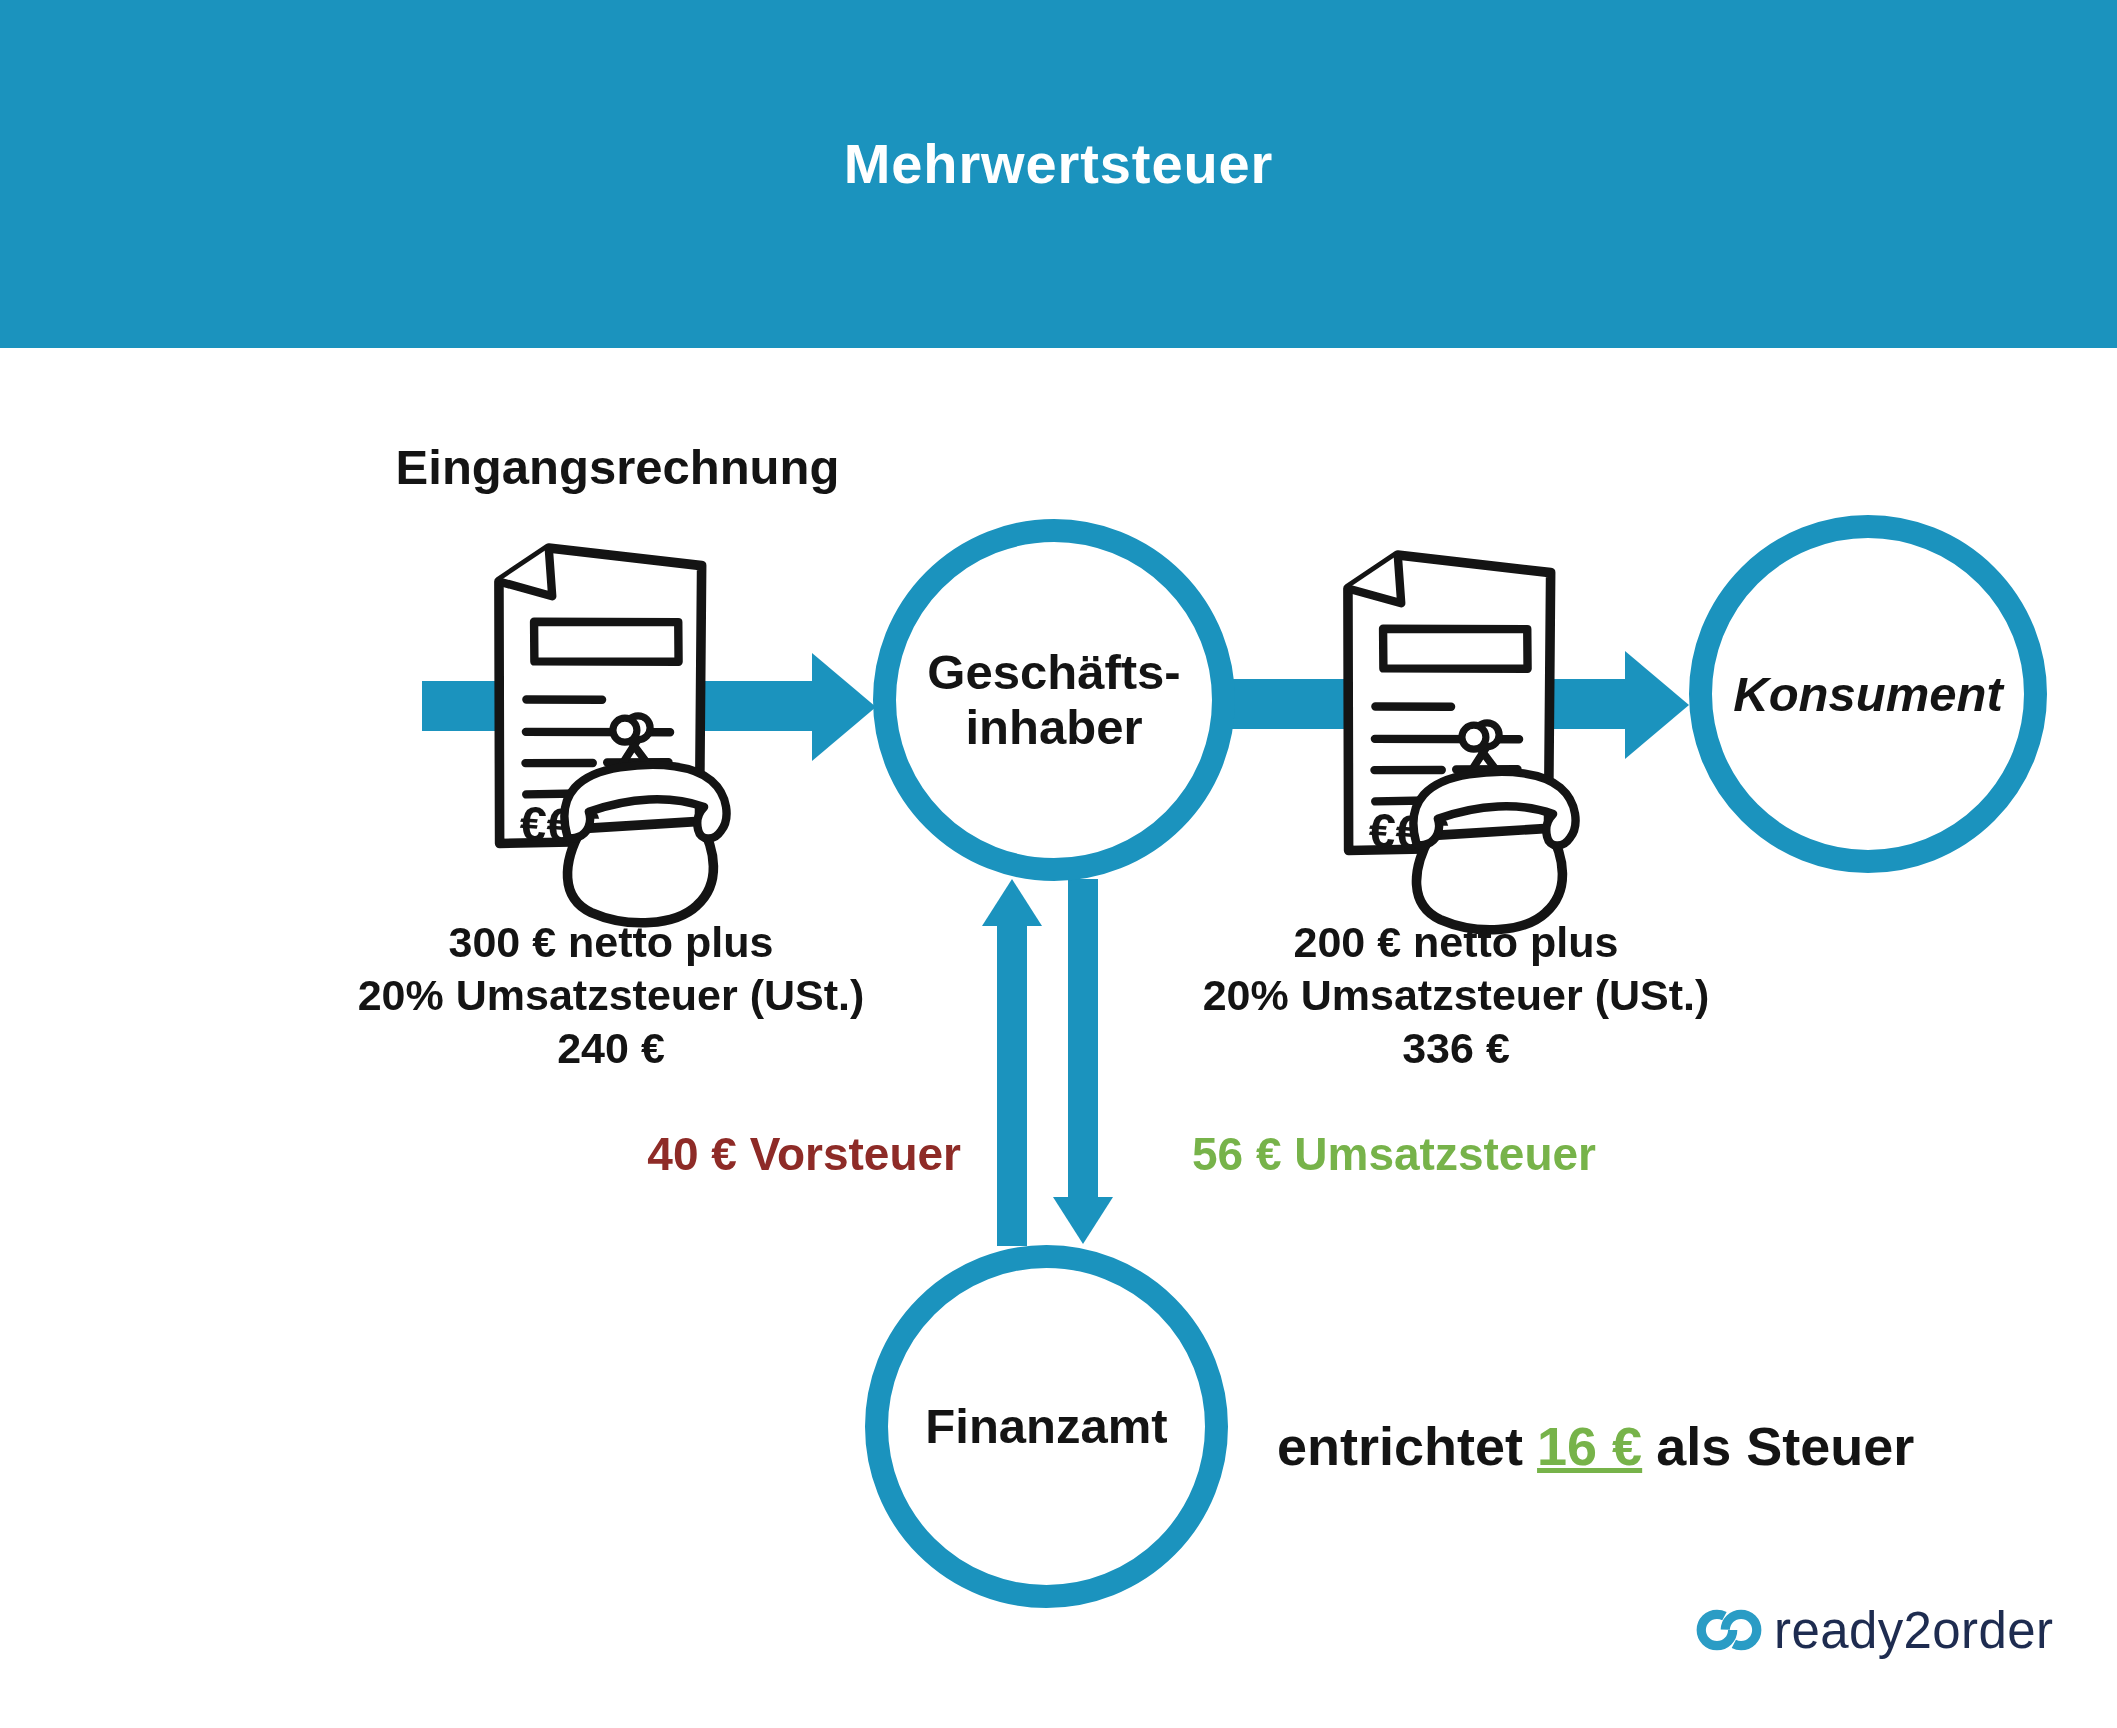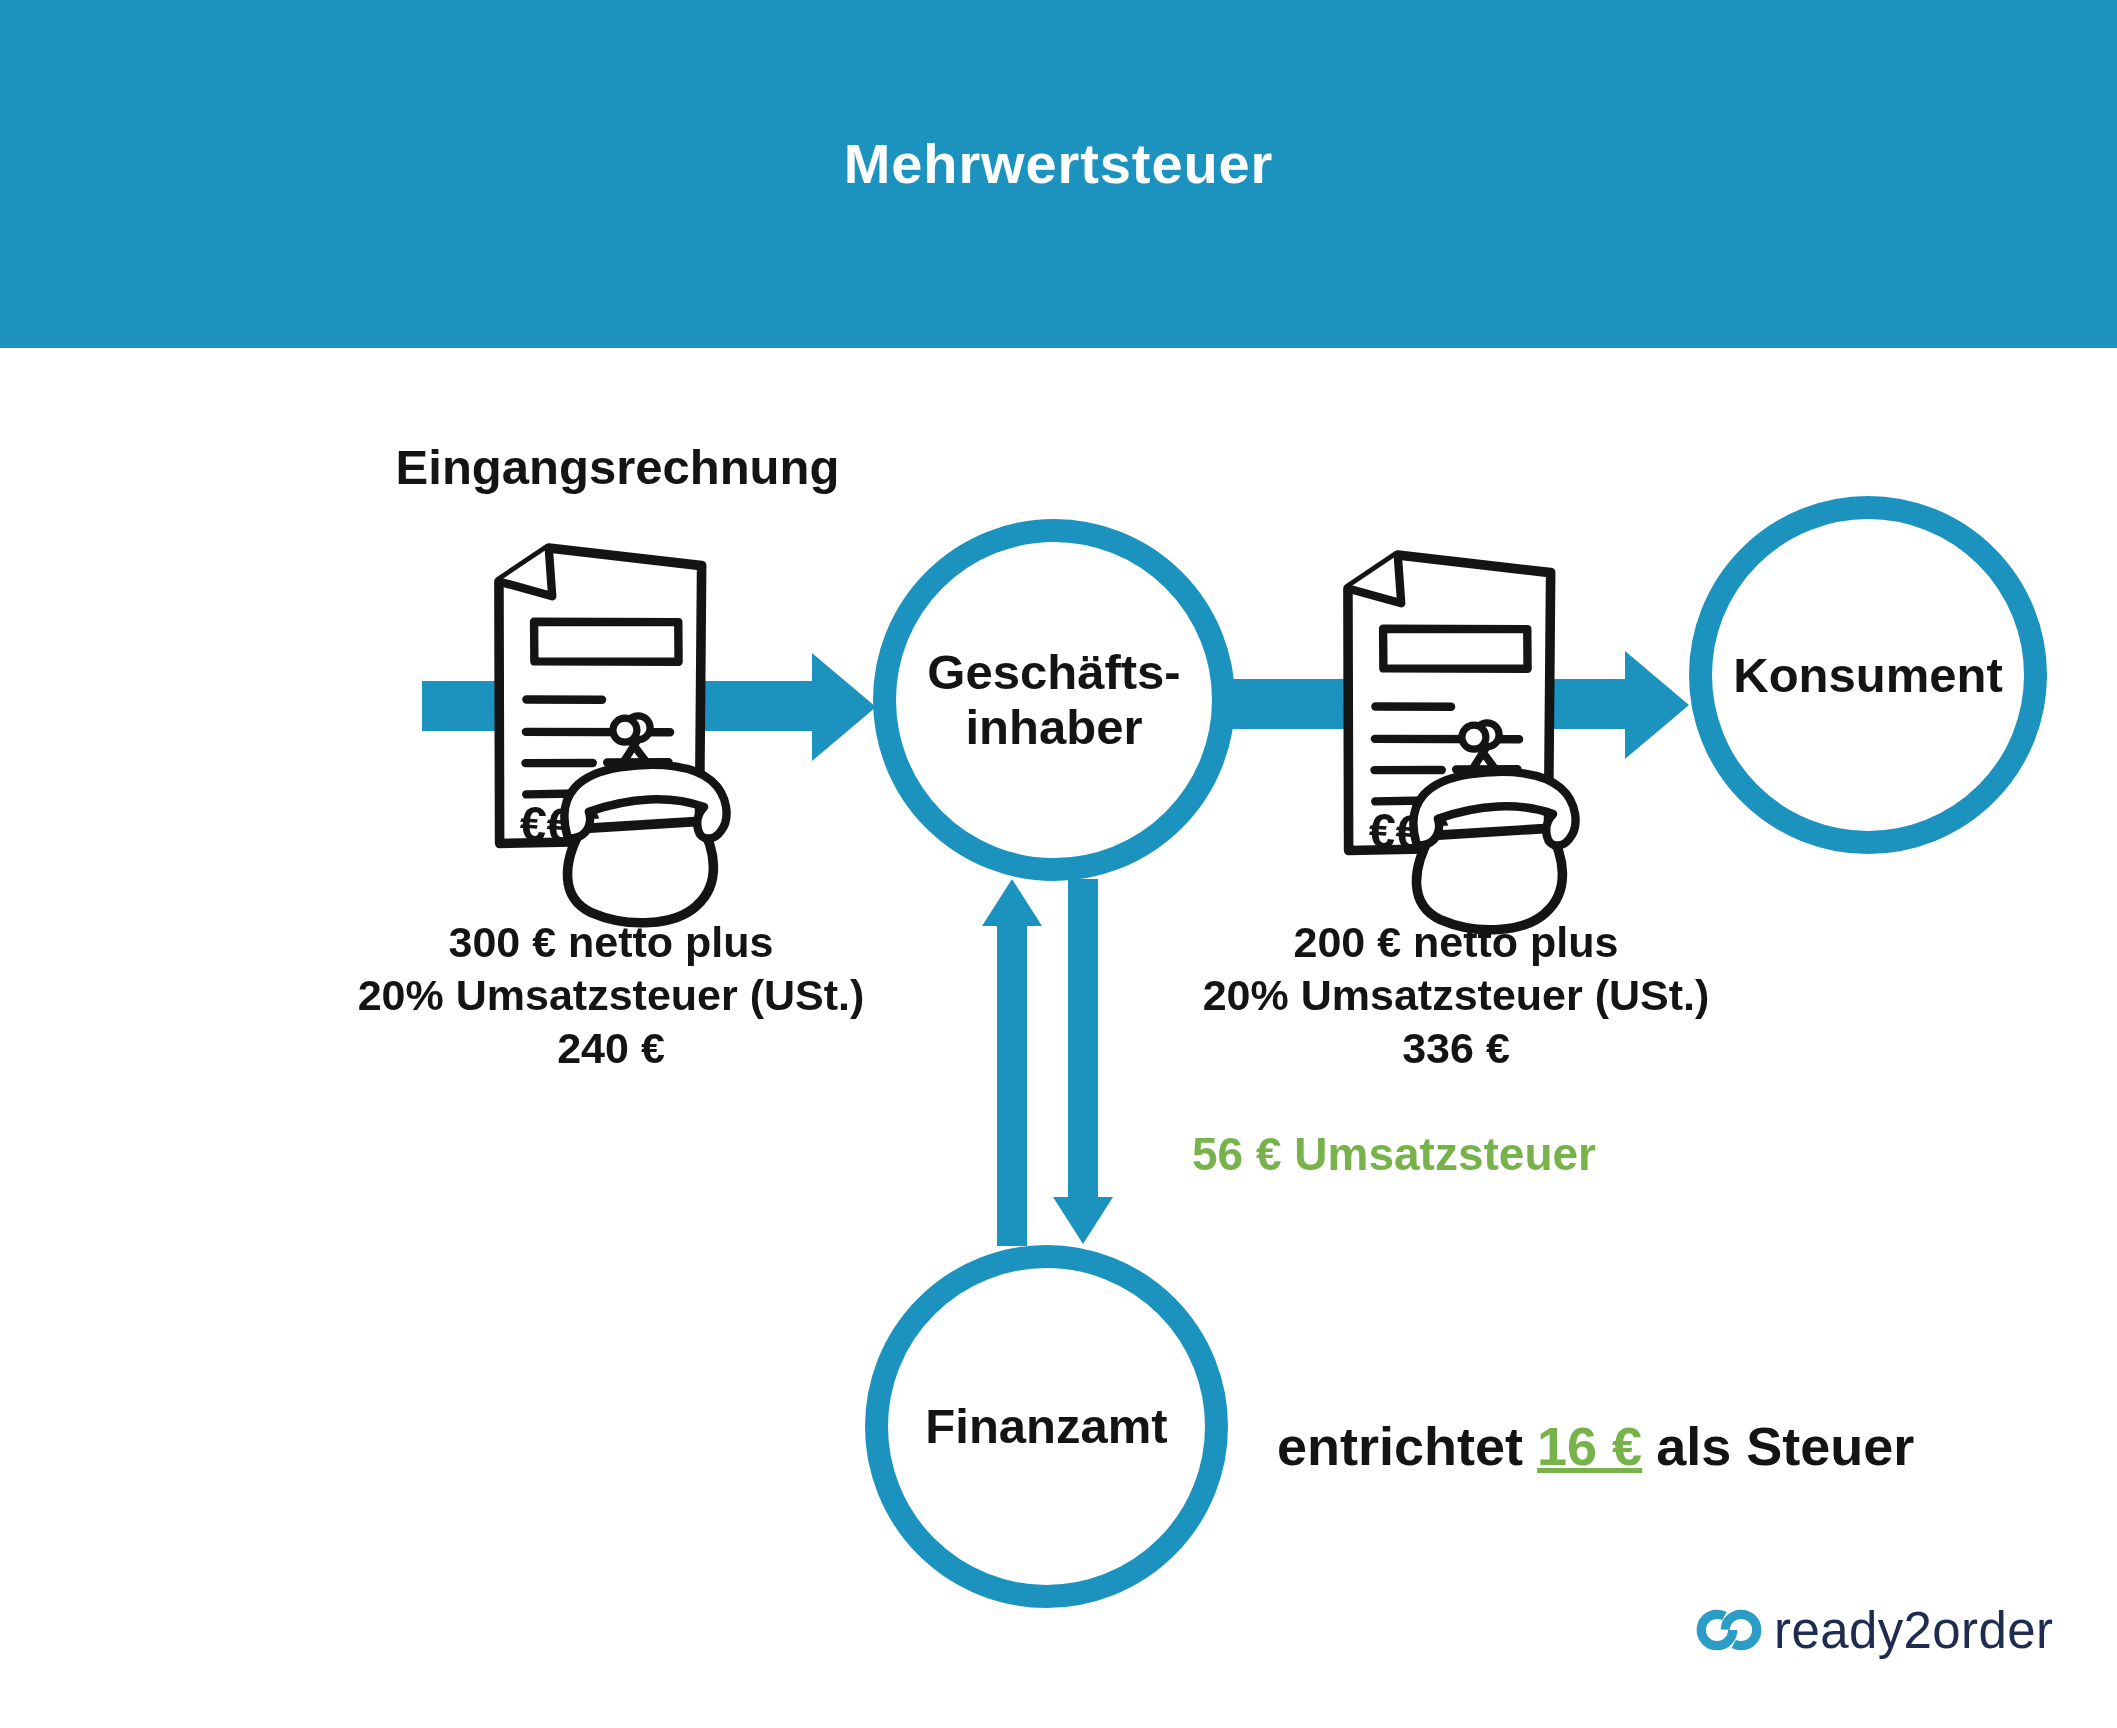--- a/index.html
+++ b/index.html
@@ -21,21 +21,21 @@
 
   .flow-label{position:absolute;font-size:49px;font-weight:600;color:var(--ink);text-align:center;}
   .flow-label.in{left:335px;top:439px;width:565px;}
   .flow-label.out{left:1173px;top:455px;width:565px;}
 
   .circle{position:absolute;background:#ffffff;border:23px solid var(--blue);border-radius:50%;
     display:flex;align-items:center;justify-content:center;text-align:center;
     font-size:49px;font-weight:600;color:var(--ink);line-height:1.12;}
   .c-designer{left:60px;top:516px;width:379px;height:379px;}
   .c-business{left:873px;top:519px;width:362px;height:362px;}
-  .c-consumer{left:1689px;top:496px;width:358px;height:358px;}
+  .c-consumer{left:1689px;top:515px;width:358px;height:358px;font-style:italic;}
   .c-taxoffice{left:865px;top:1245px;width:363px;height:363px;}
 
   .shaft-h{position:absolute;height:50px;background:var(--blue);}
   .head-right{position:absolute;width:0;height:0;
     border-top:54px solid transparent;border-bottom:54px solid transparent;border-left:64px solid var(--blue);}
   .shaft-v{position:absolute;width:30px;background:var(--blue);}
   .head-up{position:absolute;width:0;height:0;
     border-left:30px solid transparent;border-right:30px solid transparent;border-bottom:47px solid var(--blue);}
   .head-down{position:absolute;width:0;height:0;
     border-left:30px solid transparent;border-right:30px solid transparent;border-top:47px solid var(--blue);}
@@ -136,20 +136,21 @@
     <div>300 € netto plus</div>
     <div>20% Umsatzsteuer (USt.)</div>
     <div>240 €</div>
   </div>
   <div class="amounts right">
     <div>200 € netto plus</div>
     <div>20% Umsatzsteuer (USt.)</div>
     <div>336 €</div>
   </div>
 
+  <div class="tax-label vorsteuer">40 € Vorsteuer</div>
   <div class="tax-label umsatzsteuer">56 € Umsatzsteuer</div>
 
   <div class="bottom-note">
     <span>entrichtet</span>
     <span class="amount">16 €</span>
     <span>als Steuer</span>
   </div>
 
   <div class="brand">
     <svg width="74" height="74" viewBox="0 0 80 80">

